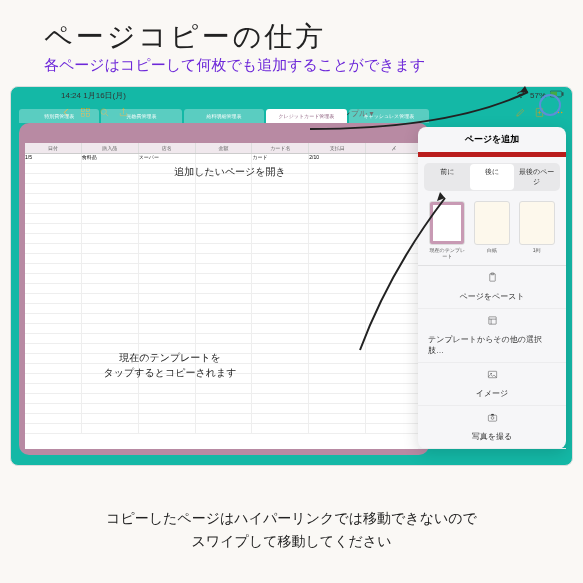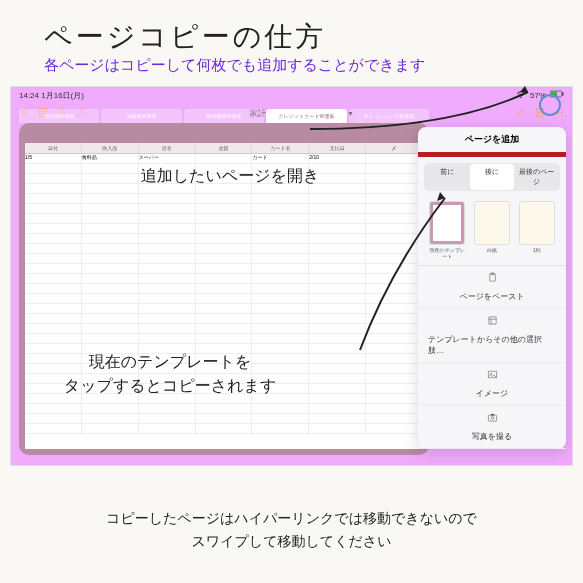--- a/index.html
+++ b/index.html
@@ -23,24 +23,25 @@
   position: absolute;
   top: 56px; left: 44px;
   font-size: 15px;
   color: #6d28d9;
   font-family: "Hiragino Mincho ProN", serif;
 }
 .tablet {
   position: absolute;
   top: 86px; left: 10px;
   width: 563px; height: 380px;
-  background: #f0abfc;
+  background: #14b8a6;
   border: 1px solid #ddd;
-  border-radius: 0;
+  border-radius: 8px;
   overflow: hidden;
+  padding-left: 42px;
 }
 .statusbar {
   height: 16px;
   display: flex;
   justify-content: space-between;
   align-items: center;
   padding: 0 8px;
   font-size: 8px;
   color: #333;
 }
@@ -209,21 +210,21 @@
   gap: 8px;
   padding: 6px 10px;
   border-bottom: 1px solid #ececee;
   font-size: 8px;
   color: #333;
   flex-direction: column;
 }
 .menu-item svg { width: 11px; height: 11px; flex-shrink:0; }
 .annotation {
   position: absolute;
-  font-size: 16px;
+  font-size: 10px;
   color: #222;
   font-family: "Hiragino Mincho ProN", serif;
   z-index: 25;
   text-align: center;
   line-height: 1.5;
 }
 .anno1 { top: 164px; left: 70px; width: 320px; }
 .anno2 { top: 350px; left: 60px; width: 220px; }
 .footer-note {
   position: absolute;

